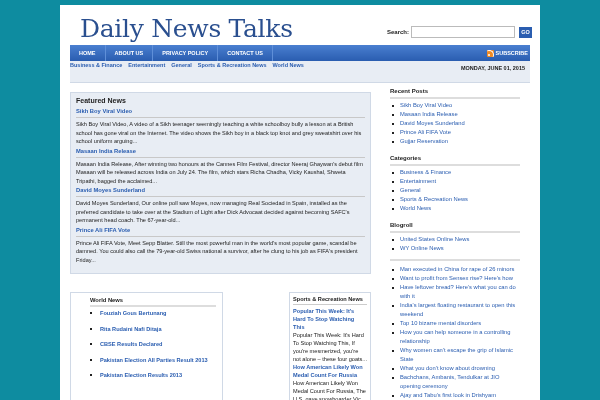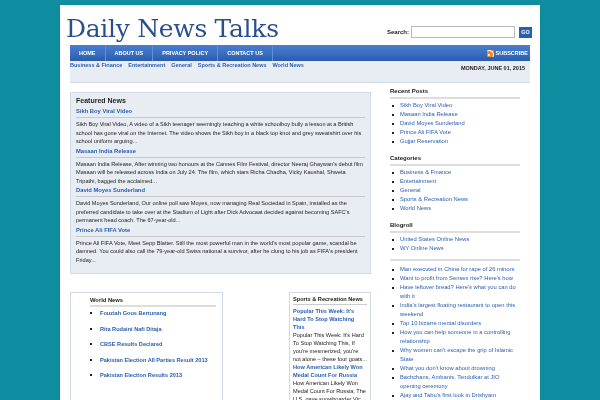--- a/index.html
+++ b/index.html
@@ -12,21 +12,21 @@
     position: relative;
   }
   .page {
     position: absolute;
     left: 60px; top: 5px;
     width: 480px; height: 400px;
     background: #fff;
     overflow: hidden;
   }
   .site-title {
-    position: absolute; left: 6px; top: 9px;
+    position: absolute; left: 20px; top: 9px;
     font-family: "DejaVu Serif", serif;
     font-size: 25px;
     color: #2a4f8f;
     font-weight: normal;
     letter-spacing: -0.3px;
   }
   .search {
     position: absolute; left: 327px; top: 21px;
     display: flex; align-items: center;
   }

